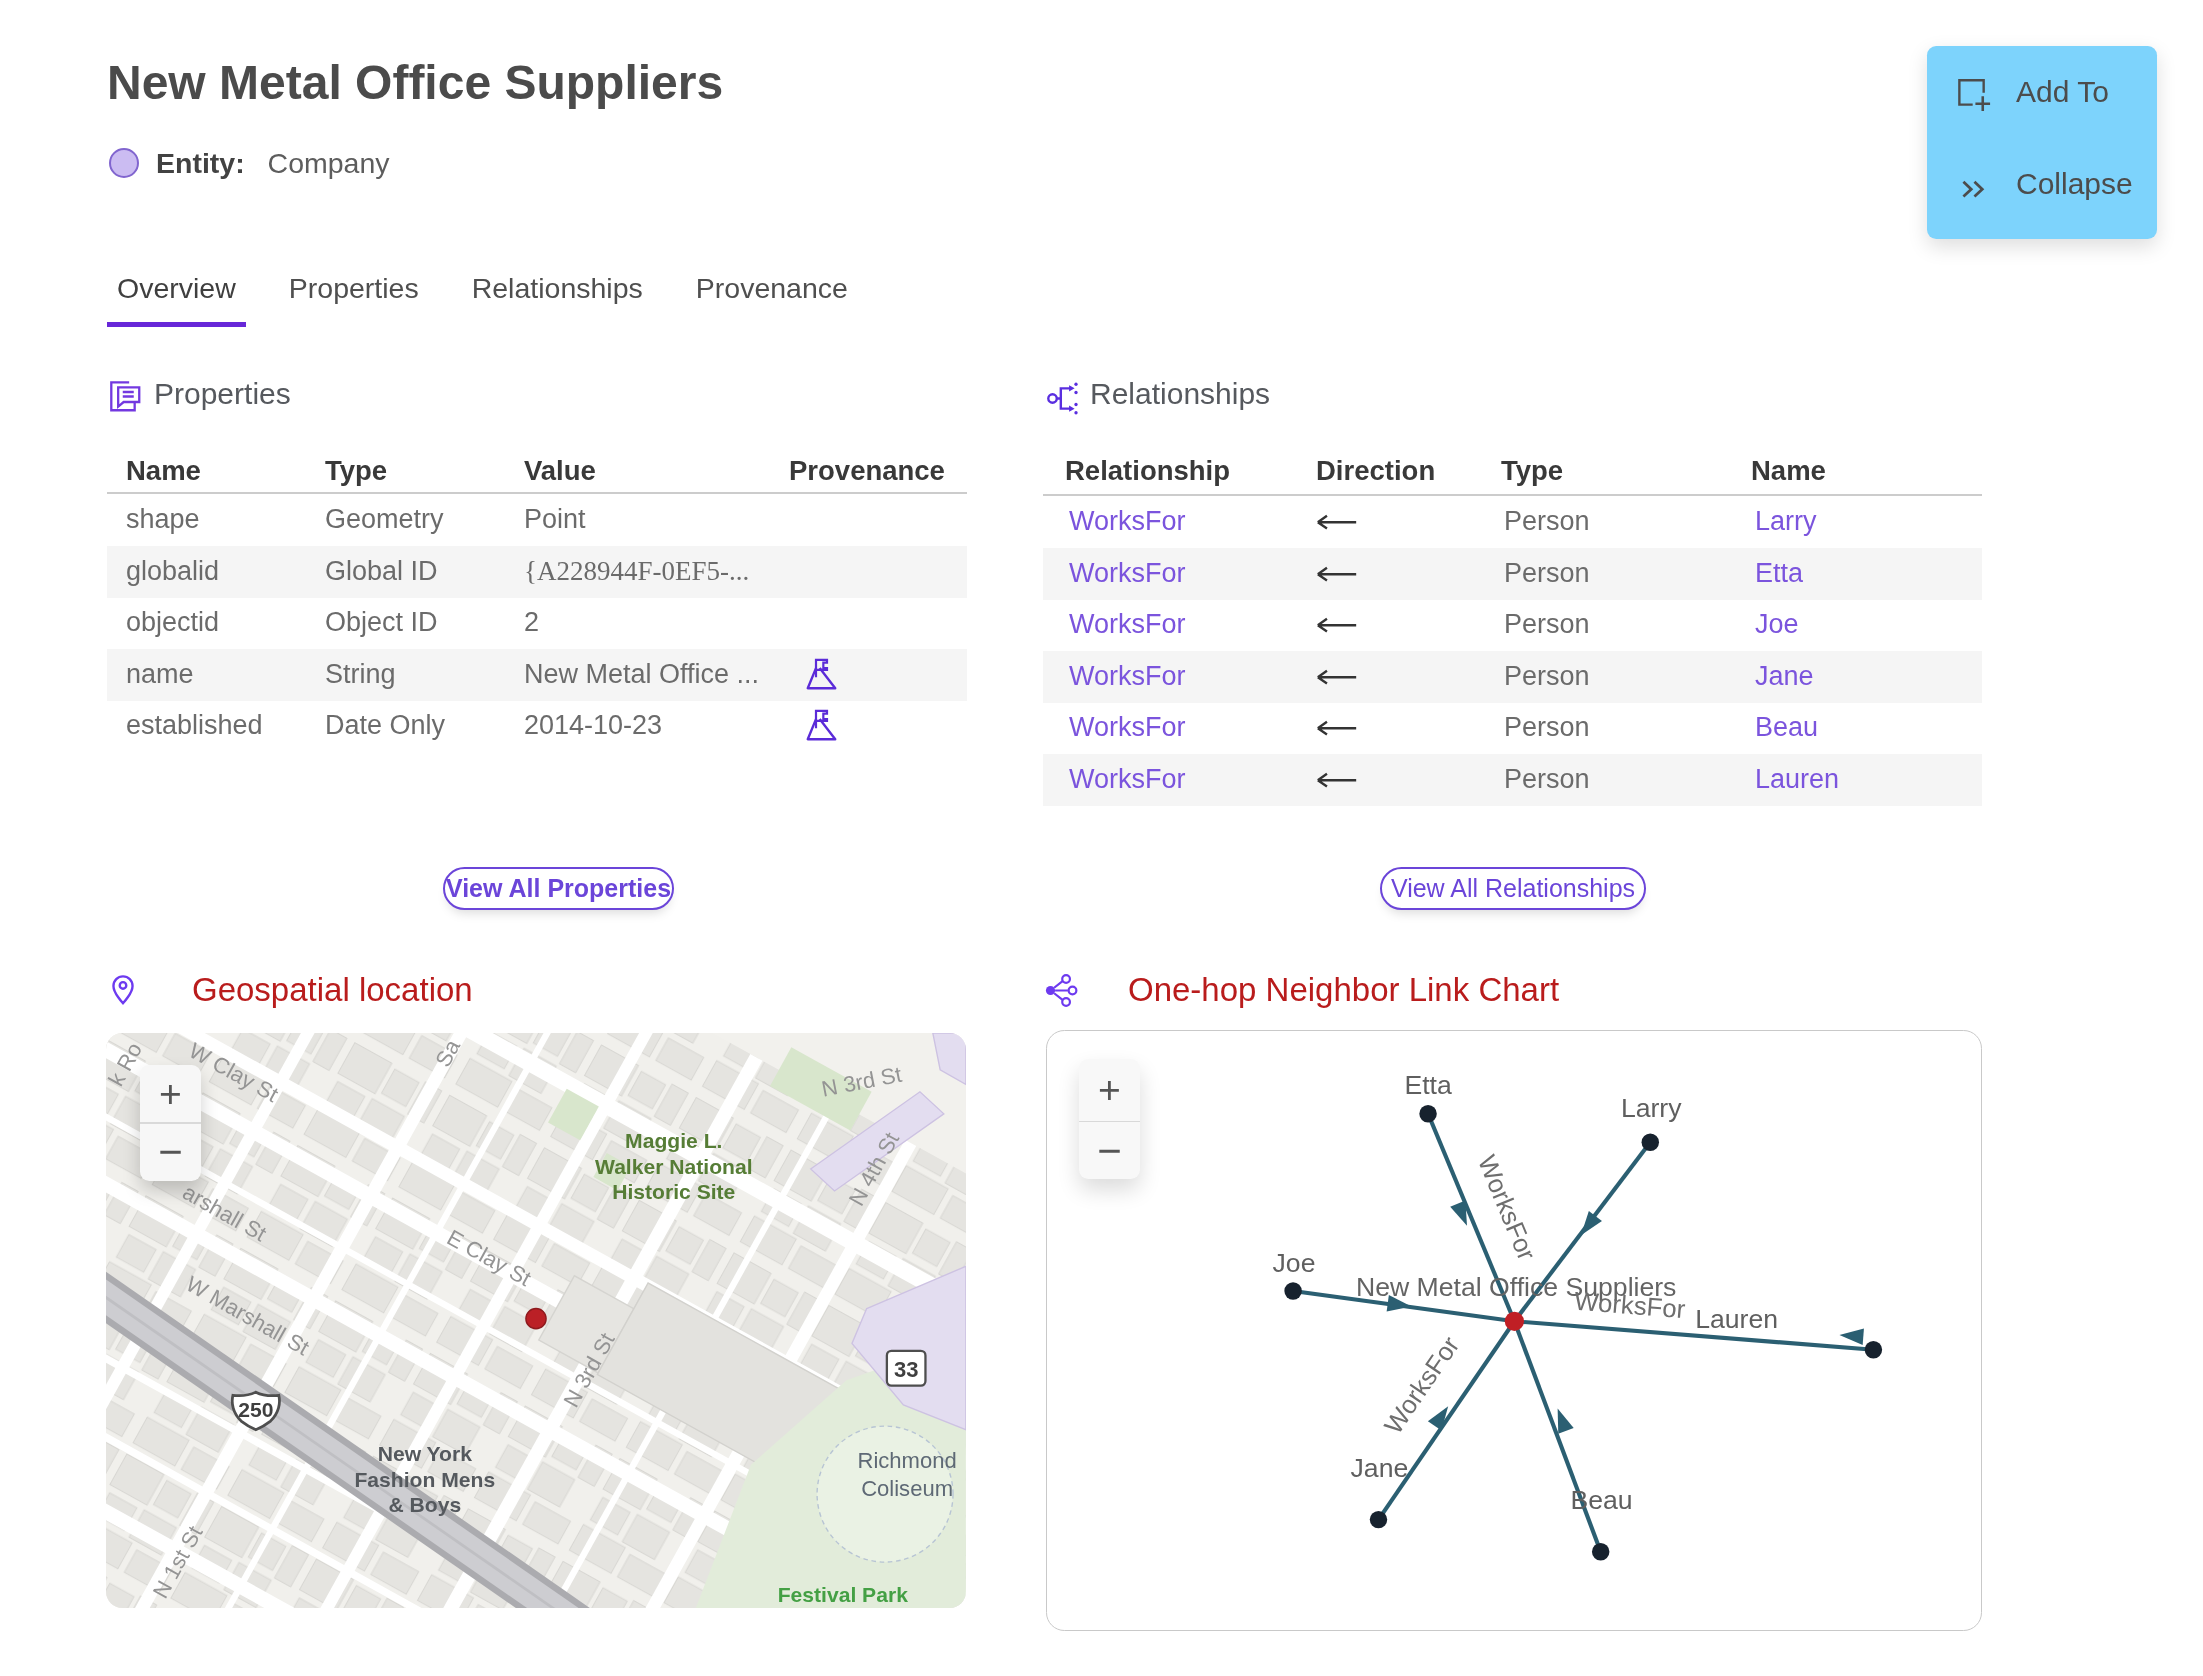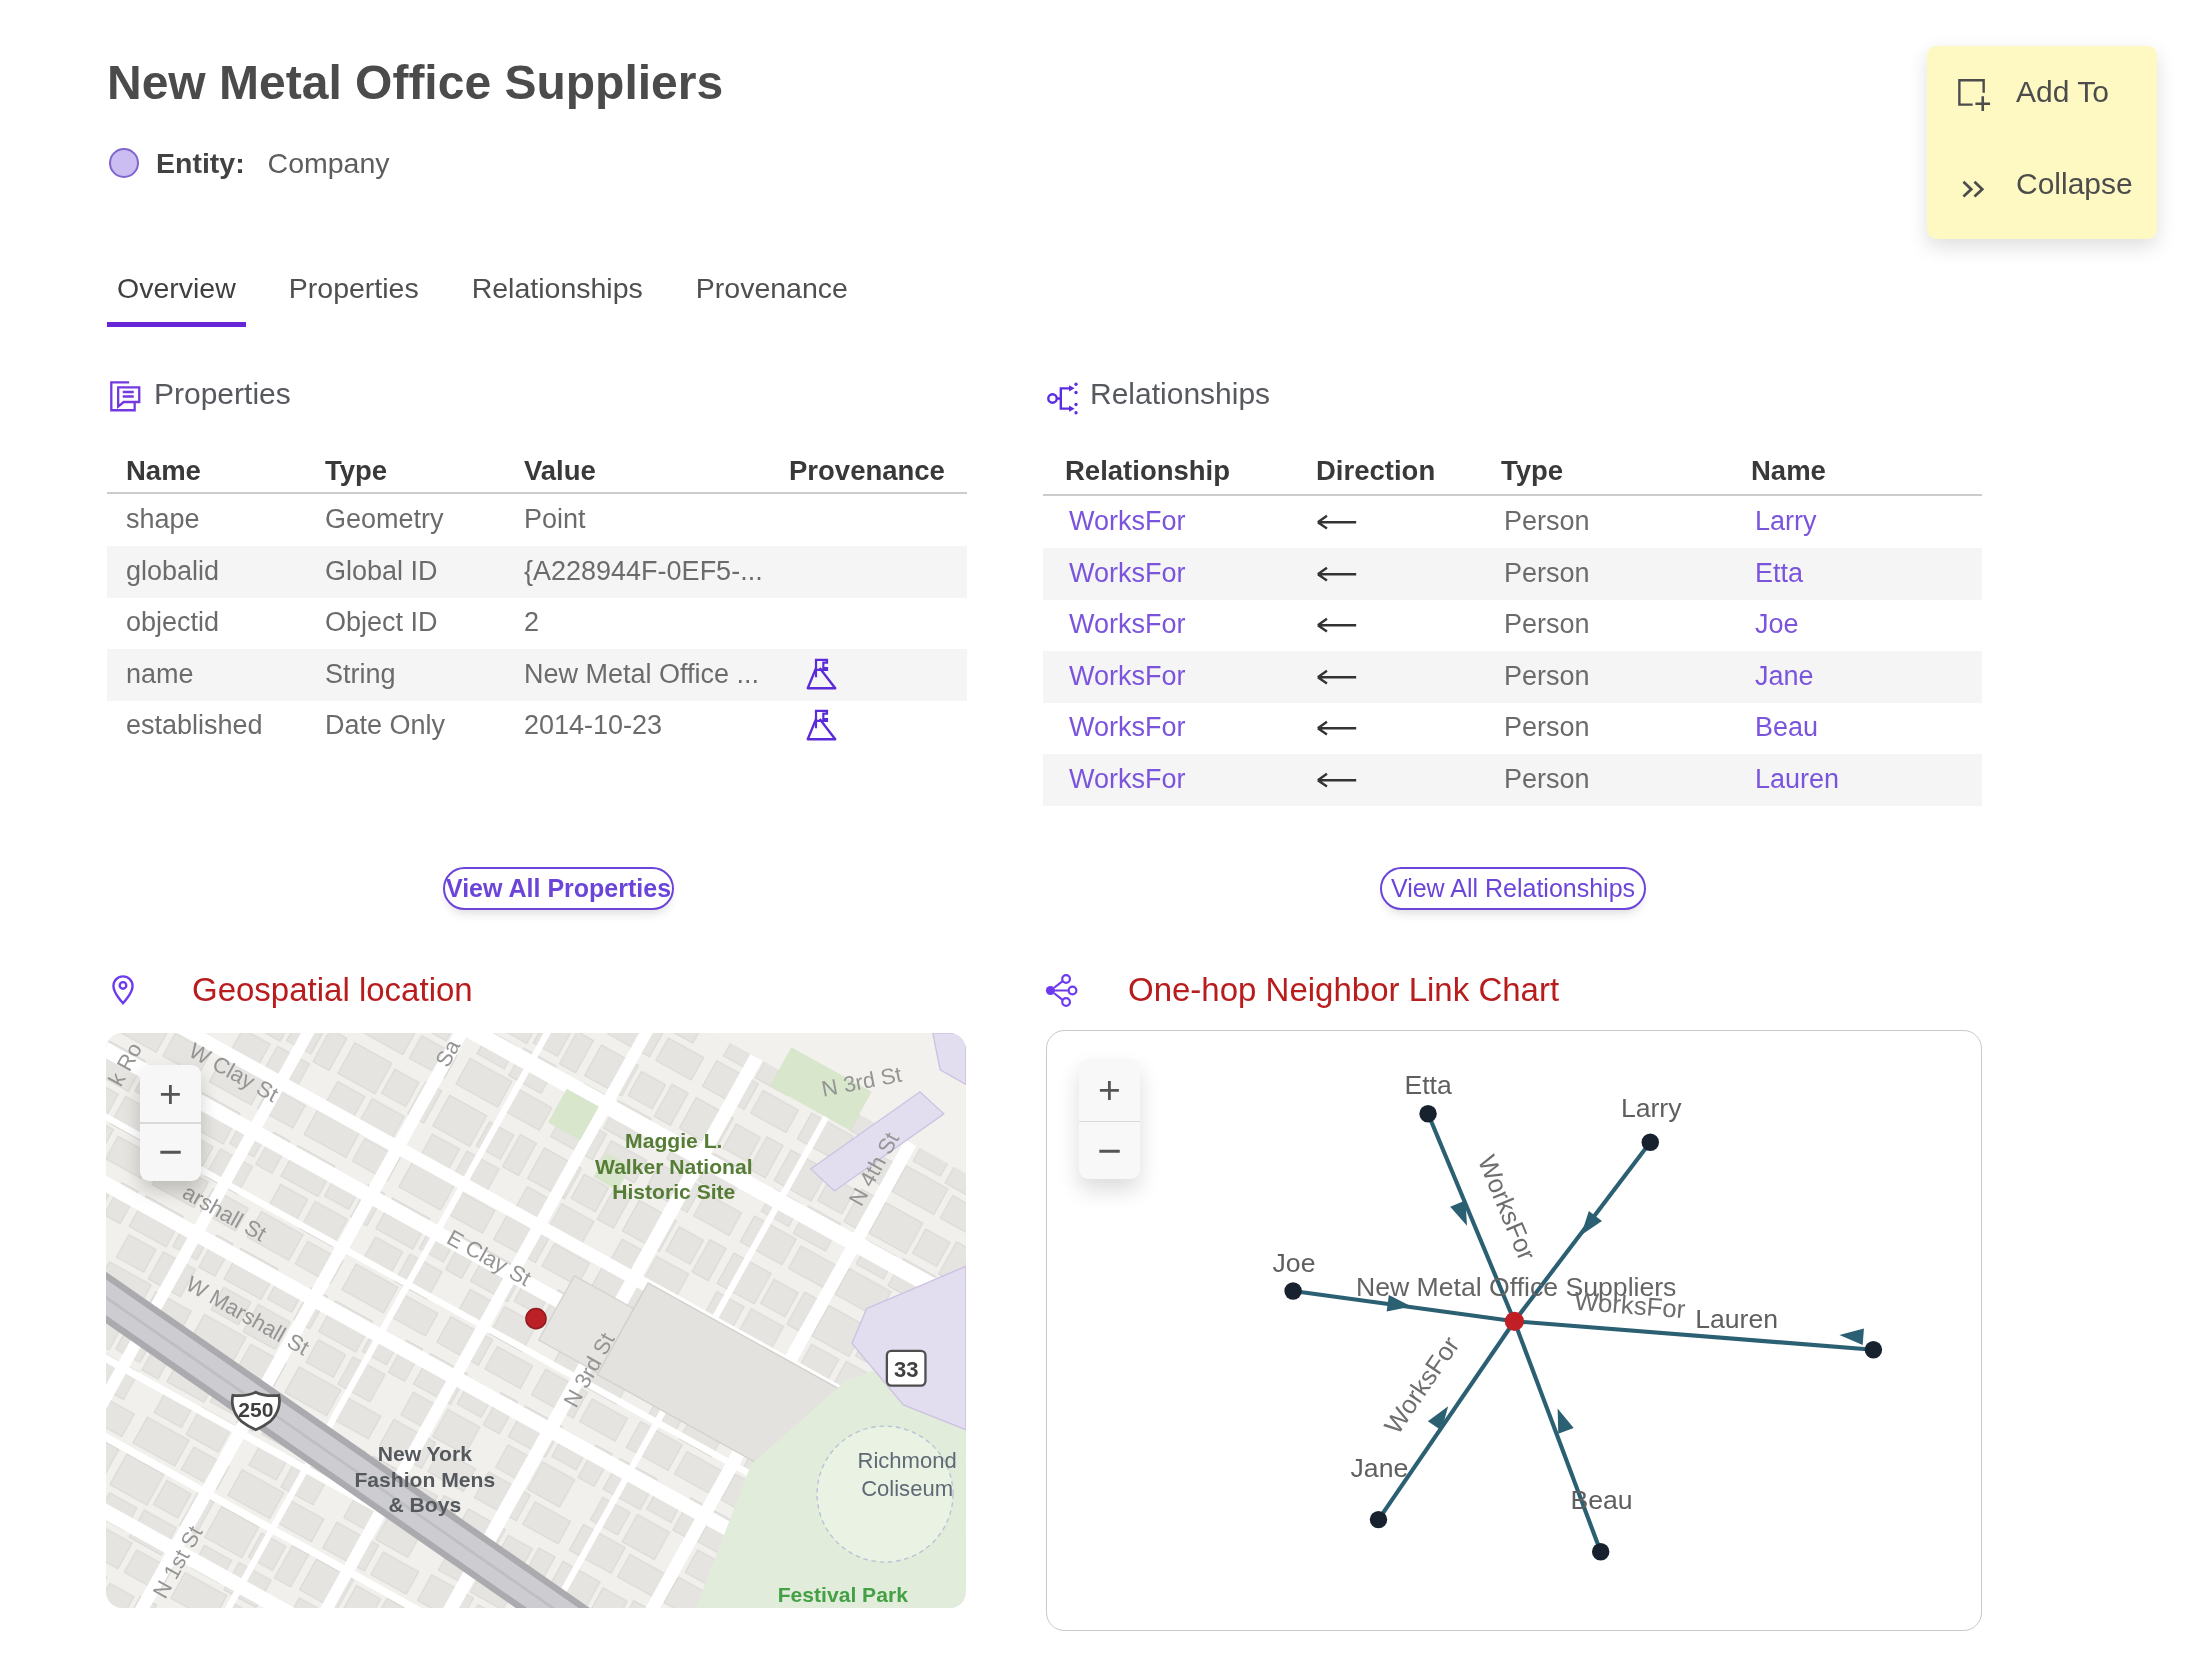--- a/index.html
+++ b/index.html
@@ -13,21 +13,21 @@
 .tab { font-size:28.5px; color:#4f4f4f; padding:0 10px 16.5px 10px; margin-right:33px; }
 .tab.active { color:#3f3f3f; border-bottom:5.5px solid #6727d8; }
 .sec-head { font-size:30px; color:#56595e; }
 .sec-head2 { font-size:33px; color:#b91c1c;margin-left:38px; }
 .table-head { font-size:27.5px; font-weight:700; color:#393939; }
 .cell { font-size:27px; color:#6b6b6b; }
 .plink { color:#7b54dd; }
 .band { background:#f5f5f5; }
 .hline { height:1.8px; background:#ccc; }
 .pill { position:absolute; height:43px; border:2.3px solid #6b45d9; border-radius:22px; color:#6b45d9; font-size:25px; display:flex; align-items:center; justify-content:center; background:#fff; box-shadow:0 7.3px 11px -4.6px rgba(0,0,0,0.15); }
-.card-tr { left:1927px; top:46px; width:230px; height:193px; background:#fef9c3; border-radius:9.2px; box-shadow:0 7.3px 20px rgba(0,0,0,0.13); }
+.card-tr { left:1927px; top:46px; width:230px; height:193px; background:#7dd3fc; border-radius:9.2px; box-shadow:0 7.3px 20px rgba(0,0,0,0.13); }
 .tr-item { position:absolute; font-size:30px; color:#4c4c4c; }
 .map-card { left:106px; top:1033px; width:860px; height:575px; border-radius:16.5px; overflow:hidden; background:#f1f0ec; }
 .chart-card { left:1046px; top:1030px; width:936px; height:601px; border:1.8px solid #c9c9c9; border-radius:18.4px; background:#fff; overflow:hidden; }
 .zoomctl { position:absolute; width:61px; border-radius:9.2px; background:#f7f7f7; box-shadow:0 9.2px 18.4px rgba(0,0,0,0.18); }
 .zbtn { height:57px; display:flex; align-items:center; justify-content:center; font-size:39px; color:#555; font-weight:400; }
 .zdiv { height:1.8px; background:#d9d9d9; }
 </style>
 </head>
 <body>
 <h1 class="abs title">New Metal Office Suppliers</h1>
@@ -55,21 +55,21 @@
   <div class="abs hline" style="left:0; top:492px; width:860px;"></div>
   <div class="abs" id="prows" style="left:0; top:494px; width:860px;">
 <div class="abs" style="left:0;top:0px;width:860px;height:52px;">
         <div class="abs cell" style="left:19px;top:10px;">shape</div>
         <div class="abs cell" style="left:218px;top:10px;">Geometry</div>
         <div class="abs cell" style="left:417px;top:10px;">Point</div>
       </div>
 <div class="abs band" style="left:0;top:52px;width:860px;height:52px;">
         <div class="abs cell" style="left:19px;top:10px;">globalid</div>
         <div class="abs cell" style="left:218px;top:10px;">Global ID</div>
-        <div class="abs cell" style="left:417px;top:10px;">{A228944F-0EF5-...</div>
+        <div class="abs cell" style="left:417px;top:10px;font-family:Liberation Serif, serif;">{A228944F-0EF5-...</div>
       </div>
 <div class="abs" style="left:0;top:103px;width:860px;height:52px;">
         <div class="abs cell" style="left:19px;top:10px;">objectid</div>
         <div class="abs cell" style="left:218px;top:10px;">Object ID</div>
         <div class="abs cell" style="left:417px;top:10px;">2</div>
       </div>
 <div class="abs band" style="left:0;top:155px;width:860px;height:52px;">
         <div class="abs cell" style="left:19px;top:10px;">name</div>
         <div class="abs cell" style="left:218px;top:10px;">String</div>
         <div class="abs cell" style="left:417px;top:10px;">New Metal Office ...</div>

